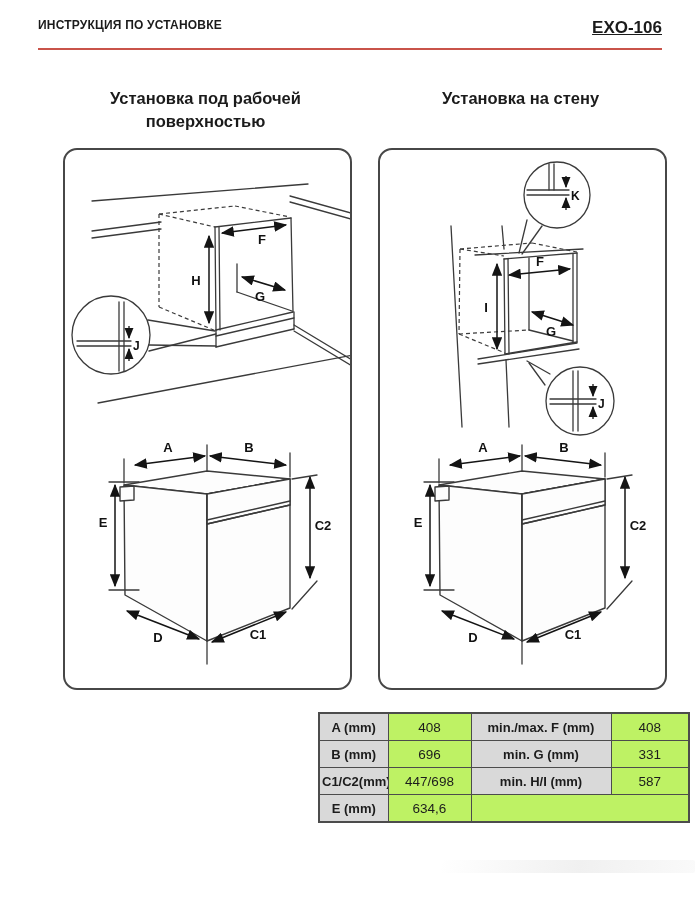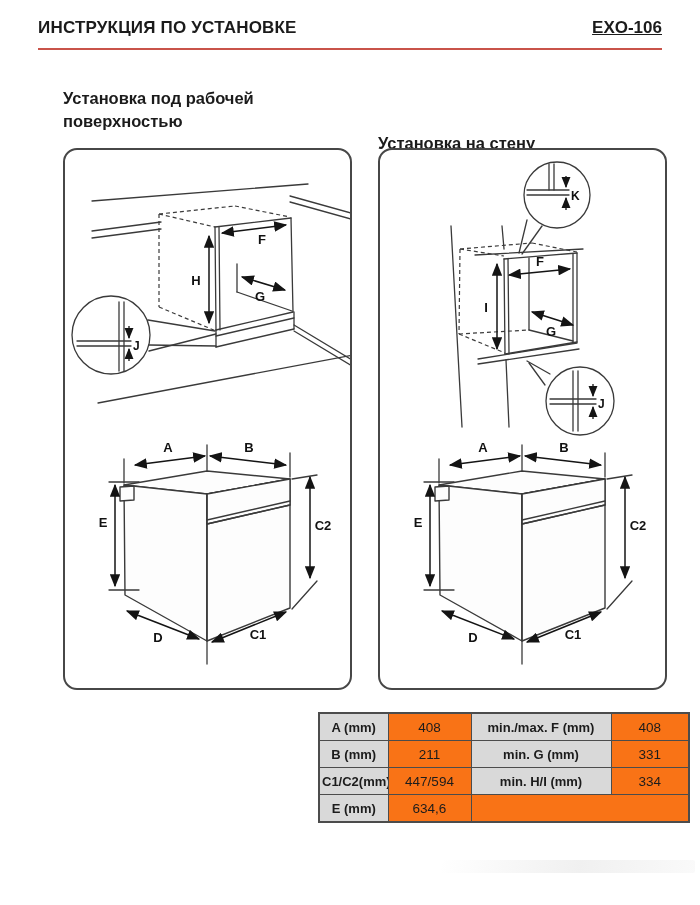--- a/index.html
+++ b/index.html
@@ -1,46 +1,46 @@
 <!DOCTYPE html>
 <html><head>
 <meta charset="utf-8">
 <style>
   html,body{margin:0;padding:0;background:#ffffff;}
   .page{
     position:relative;width:700px;height:905px;background:#fff;overflow:hidden;
     font-family:"Liberation Sans", sans-serif;color:#1b1b1b;
   }
   
-  .hdr-title{position:absolute;left:38px;top:18px;font-size:17px;font-weight:bold;letter-spacing:.2px;}
+  .hdr-title{position:absolute;left:38px;top:18px;font-size:12px;font-weight:bold;letter-spacing:.2px;}
   .hdr-model{position:absolute;right:38px;top:18px;font-size:17px;font-weight:bold;text-decoration:underline;}
   .hdr-rule{position:absolute;left:38px;top:48px;width:624px;height:2px;}
   
-  .sec-title{position:absolute;top:87px;width:285px;font-size:16.5px;font-weight:bold;line-height:23px;}
+  .sec-title{position:absolute;top:87px;width:285px;text-align:center;font-size:16.5px;font-weight:bold;line-height:23px;}
   .sec-title.left{left:63px;}
-  .sec-title.right{left:378px;margin-top:45px;}
+  .sec-title.right{left:378px;}
   
   .panel{position:absolute;top:148px;width:285px;height:538px;border:2px solid #474747;border-radius:14px;background:#fff;}
   .panel.left{left:63px;}
   .panel.right{left:378px;}
   .panel svg{display:block;width:100%;height:100%;}
   svg{font-family:"Liberation Sans", sans-serif;}
   svg .ln{stroke:#3a3a3a;stroke-width:1.3;fill:none;stroke-linecap:round;}
   svg .dash{stroke:#3a3a3a;stroke-width:1.2;fill:none;stroke-dasharray:4 3;}
   svg .dim{stroke:#141414;stroke-width:1.5;fill:none;}
   svg .gap{stroke:#141414;stroke-width:1.3;fill:none;}
   svg .lbl{font-size:13px;font-weight:bold;fill:#111;text-anchor:middle;}
   svg .lbl-s{font-size:12px;font-weight:bold;fill:#111;}
   svg .face{fill:#fdfdfd;stroke:#3a3a3a;stroke-width:1.4;stroke-linejoin:round;}
   svg .circ{fill:#fff;stroke:#3a3a3a;stroke-width:1.3;}
   
   .dims{position:absolute;left:318px;top:712px;border-collapse:collapse;table-layout:fixed;width:370px;border:2px solid #4c4c4c;}
   .dims th,.dims td{border:1.5px solid #4c4c4c;height:26px;text-align:center;vertical-align:middle;padding:0 2px;overflow:hidden;}
   .dims th{background:#d9d9d9;font-size:13px;font-weight:bold;color:#1c1c1c;}
-  .dims td{background:#f97316;font-size:13.5px;font-weight:normal;color:#1c1c1c;}
+  .dims td{background:#bef264;font-size:13.5px;font-weight:normal;color:#1c1c1c;}
   .smear{position:absolute;left:440px;top:860px;width:255px;height:13px;
     background:linear-gradient(100deg, rgba(90,90,90,0) 0%, rgba(90,90,90,0.09) 55%, rgba(90,90,90,0.03) 100%);
     border-radius:2px;}
 </style>
 </head>
 <body>
 
 <div class="page">
 
   <div class="hdr-title">ИНСТРУКЦИЯ ПО УСТАНОВКЕ</div>
@@ -270,29 +270,29 @@
       </colgroup>
     <tbody>
         <tr>
       <th>A (mm)</th>
       <td>408</td>
       <th>min./max. F (mm)</th>
       <td>408</td>
     </tr>
     <tr>
       <th>B (mm)</th>
-      <td>211</td>
+      <td>696</td>
       <th>min. G (mm)</th>
       <td>331</td>
     </tr>
     <tr>
       <th>C1/C2(mm)</th>
-      <td>447/594</td>
+      <td>447/698</td>
       <th>min. H/I (mm)</th>
-      <td>334</td>
+      <td>587</td>
     </tr>
     <tr>
       <th>E (mm)</th>
       <td>634,6</td>
       <td colspan="2"></td>
     </tr>
   </tbody>
     </table>
 
   <div class="smear"></div>

